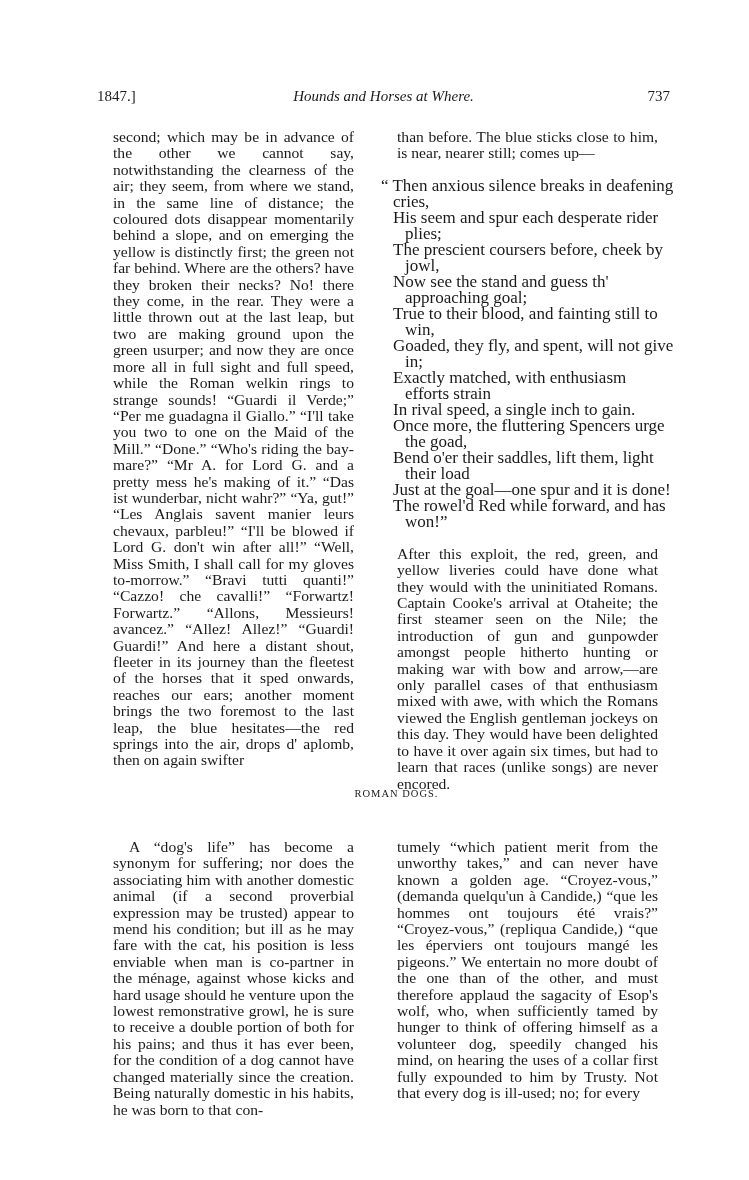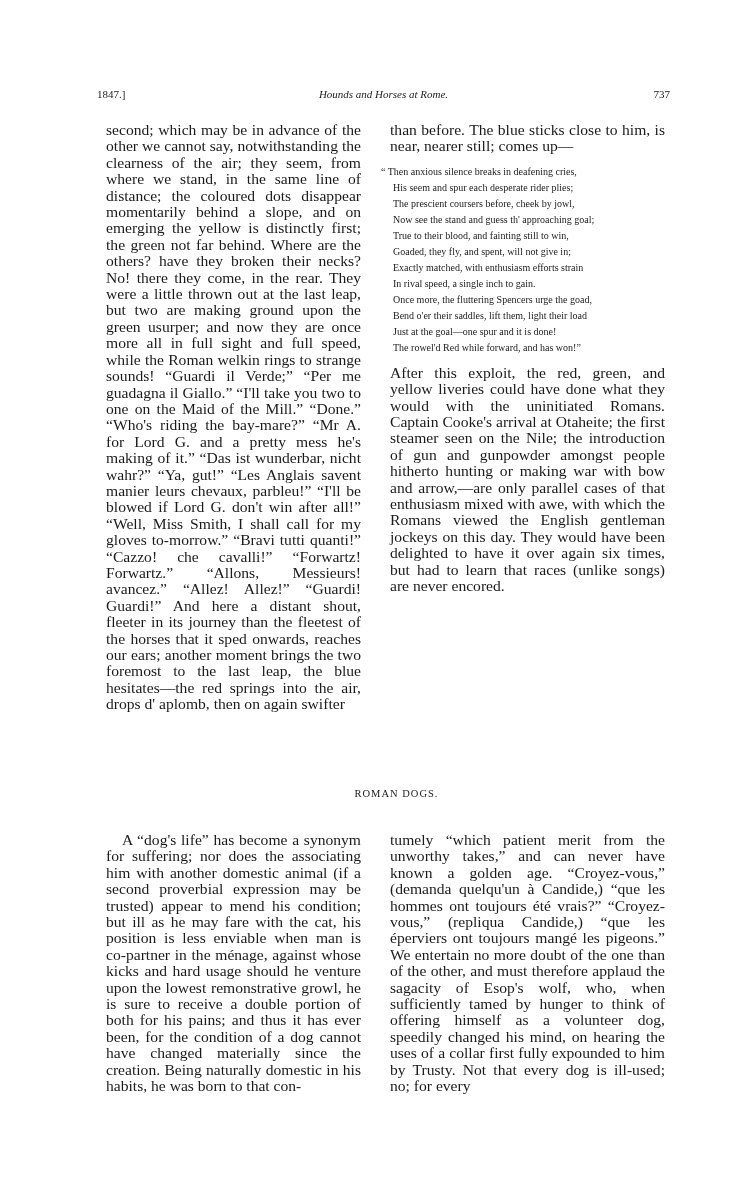--- a/index.html
+++ b/index.html
@@ -1,41 +1,41 @@
 <!DOCTYPE html>
 <html><head>
 <meta charset="utf-8">
 <style>
   html, body { margin: 0; padding: 0; background: #ffffff; }
   body { width: 749px; height: 1180px; position: relative; overflow: hidden;
          font-family: "Liberation Serif", "DejaVu Serif", serif; color: #1a1a1a; }
   .hdr { position: absolute; top: 88px; left: 97px; width: 573px; height: 22px;
-         font-size: 11px; }
+         font-size: 15px; }
   .hdr .yr { position: absolute; left: 0; top: 0; }
   .hdr .ttl { position: absolute; left: 0; right: 0; text-align: center; top: 0; font-style: italic; }
   .hdr .pg { position: absolute; right: 0; top: 0; }
   .col { position: absolute; font-size: 15.6px; line-height: 16.4px; text-align: justify; }
-  .col p { margin: 9px; }
+  .col p { margin: 16px; }
   .c1 { left: 97px; top: 113px; width: 273px; }
   .c2 { left: 381px; top: 113px; width: 293px; }
-  .poem { font-size: 10px; line-height: 16px; margin: 6px 0 6px 0; text-align: left; }
+  .poem { font-size: 17px; line-height: 16px; margin: 6px 0 6px 0; text-align: left; }
   .poem .ln { padding-left: 24px; text-indent: -12px; }
   .poem .ln:first-child { padding-left: 12px; text-indent: -12px; }
   .sect { position: absolute; top: 788px; left: 0; width: 749px; text-align: center;
           font-size: 10.5px; letter-spacing: 1px; padding-left: 22px; }
   .c3 { left: 97px; top: 823px; width: 273px; }
   .c4 { left: 381px; top: 823px; width: 293px; }
   .indent { text-indent: 16px; }
 </style>
 </head>
 <body>
 
 <div class="hdr">
   <span class="yr">1847.]</span>
-  <span class="ttl">Hounds and Horses at Rome.</span>
+  <span class="ttl">Hounds and Horses at Where.</span>
   <span class="pg">737</span>
 </div>
 
 <div class="col c1">
   <p>second; which may be in advance of the other we cannot say, notwithstanding the clearness of the air; they seem, from where we stand, in the same line of distance; the coloured dots disappear momentarily behind a slope, and on emerging the yellow is distinctly first; the green not far behind. Where are the others? have they broken their necks? No! there they come, in the rear. They were a little thrown out at the last leap, but two are making ground upon the green usurper; and now they are once more all in full sight and full speed, while the Roman welkin rings to strange sounds! “Guardi il Verde;” “Per me guadagna il Giallo.” “I'll take you two to one on the Maid of the Mill.” “Done.” “Who's riding the bay-mare?” “Mr A. for Lord G. and a pretty mess he's making of it.” “Das ist wunderbar, nicht wahr?” “Ya, gut!” “Les Anglais savent manier leurs chevaux, parbleu!” “I'll be blowed if Lord G. don't win after all!” “Well, Miss Smith, I shall call for my gloves to-morrow.” “Bravi tutti quanti!” “Cazzo! che cavalli!” “Forwartz! Forwartz.” “Allons, Messieurs! avancez.” “Allez! Allez!” “Guardi! Guardi!” And here a distant shout, fleeter in its journey than the fleetest of the horses that it sped onwards, reaches our ears; another moment brings the two foremost to the last leap, the blue hesitates—the red springs into the air, drops d' aplomb, then on again swifter</p>
 </div>
 
 <div class="col c2">
   <p>than before. The blue sticks close to him, is near, nearer still; comes up—</p>
   <div class="poem">

